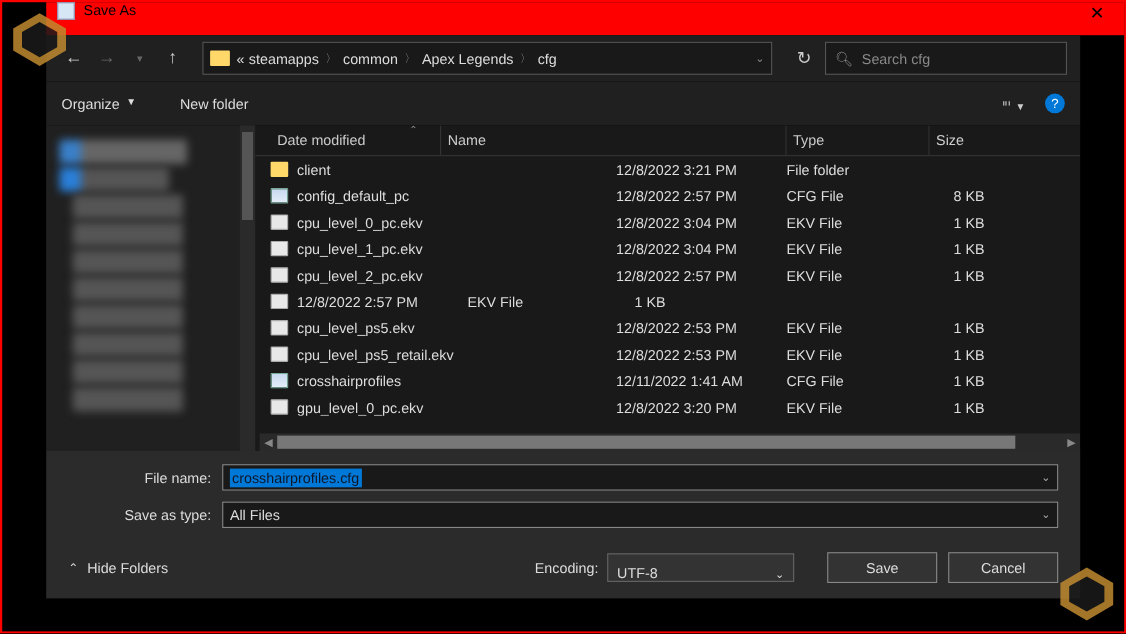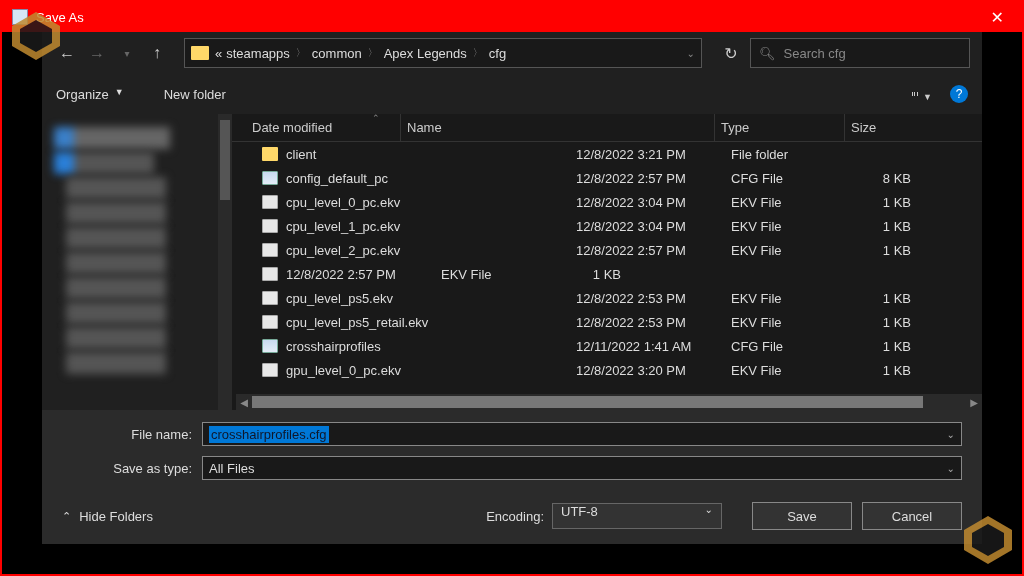--- a/index.html
+++ b/index.html
@@ -1,18 +1,18 @@
 <!DOCTYPE html>
 <html><head>
 <meta charset="utf-8">
 <style>
   * { margin: 0; padding: 0; box-sizing: border-box; font-family: "Segoe UI", sans-serif; }
   body { background: #000; width: 1024px; height: 576px; overflow: hidden; position: relative; }
   .frame { position: absolute; top: 0; left: 0; width: 1024px; height: 576px; border: 2px solid #ff0000; }
-  .titlebar { background: #ff0000; height: 30px; display: flex; align-items: center; padding: 0 10px; color: #ffffff; font-size: 13px; }
+  .titlebar { background: #ff0000; height: 30px; display: flex; padding: 0 10px; color: #000000; font-size: 13px; margin-left: 40px; }
   .titlebar .icon { width: 16px; height: 16px; background: #d6e6f5; border: 1px solid #88a; margin-right: 8px; }
   .titlebar .title { flex: 1; }
   .titlebar .close { font-size: 16px; cursor: pointer; padding: 0 8px; }
   .navrow { background: #202020; height: 42px; display: flex; align-items: center; padding: 0 12px; margin-left: 40px; margin-right: 40px; gap: 4px; }
   .navbtn { width: 26px; height: 26px; display: flex; align-items: center; justify-content: center; color: #ccc; font-size: 16px; cursor: pointer; }
   .navbtn.dis { color: #666; }
   .pathbox { flex: 1; height: 30px; border: 1px solid #555; background: #191919; display: flex; align-items: center; padding: 0 6px; color: #ddd; font-size: 13px; margin: 0 10px; }
   .pathbox .foldericon { width: 18px; height: 14px; background: #ffd869; margin-right: 6px; border-radius: 1px; }
   .pathbox .chev { color: #888; margin: 0 6px; font-size: 10px; }
   .pathbox .seg { cursor: pointer; }
@@ -32,21 +32,21 @@
   .sideitem { height: 22px; margin: 3px 6px; border-radius: 3px; filter: blur(4px); }
   .sideitem.star { background: linear-gradient(90deg,#3a7fc8 0%,#3a7fc8 12%,#666 12%,#666 70%,transparent 70%); }
   .sideitem.blue { background: linear-gradient(90deg,#2a7fd8 0%,#2a7fd8 12%,#555 12%,#555 60%,transparent 60%); }
   .sideitem.grey { background: linear-gradient(90deg,#555 0%,#555 12%,#555 12%,#555 65%,transparent 65%); margin-left: 18px; }
   .sidebar .vscroll { position: absolute; right: 0; top: 0; width: 14px; height: 100%; background: #2a2a2a; }
   .sidebar .vscroll .thumb { position: absolute; top: 6px; left: 2px; width: 10px; height: 80px; background: #555; }
   .filelist { flex: 1; display: flex; flex-direction: column; color: #ddd; font-size: 13px; overflow: hidden; }
   .colheader { display: flex; height: 28px; align-items: center; background: #191919; border-bottom: 1px solid #333; padding-left: 14px; position: relative; }
   .colheader .col { border-right: 1px solid #333; height: 100%; display: flex; align-items: center; padding-left: 6px; color: #ccc; }
   .colheader .sortind { position: absolute; left: 140px; top: -1px; font-size: 9px; color: #888; }
-  .rows { flex: 1; overflow: hidden; padding-left: 16px; }
+  .rows { flex: 1; overflow: hidden; }
   .row { display: flex; height: 24px; align-items: center; padding-left: 14px; }
   .row .ficon { width: 16px; height: 14px; margin-right: 8px; flex-shrink: 0; }
   .row .ficon.folder { background: #ffd869; border-radius: 1px; }
   .row .ficon.file { background: #e8e8e8; border: 1px solid #aaa; border-radius: 1px; }
   .row .ficon.cfg { background: linear-gradient(#c7d9ef,#e3ecf7); border: 1px solid #7a9; border-radius: 1px; }
   .row .fname { width: 290px; white-space: nowrap; overflow: hidden; }
   .row .fdate { width: 155px; }
   .row .ftype { width: 130px; }
   .row .fsize { width: 50px; text-align: right; }
   .hscroll { height: 16px; background: #2a2a2a; display: flex; align-items: center; position: relative; margin-left: 4px; }
@@ -57,21 +57,21 @@
   .formrow { display: flex; align-items: center; margin-bottom: 10px; }
   .formrow .lbl { width: 140px; text-align: right; padding-right: 10px; }
   .formrow .field { flex: 1; height: 24px; border: 1px solid #888; background: #191919; display: flex; align-items: center; padding: 0 6px; position: relative; }
   .formrow .field .val { flex: 1; }
   .formrow .field .val.sel { background: #0078d7; color: #0f172a; padding: 1px 2px; display: inline; }
   .formrow .field .dd { color: #aaa; font-size: 10px; cursor: pointer; }
   .actionrow { display: flex; align-items: center; margin-top: 22px; }
   .actionrow .hide { display: flex; align-items: center; gap: 8px; cursor: pointer; }
   .actionrow .aspacer { flex: 1; }
   .actionrow .enclbl { margin-right: 8px; }
-  .actionrow .encsel { width: 170px; height: 26px; border: 1px solid #666; background: #333; display: flex; align-items: flex-start; padding: 0 8px; margin-right: 20px; cursor: pointer; }
+  .actionrow .encsel { width: 170px; height: 26px; border: 1px solid #666; background: #333; display: flex; align-items: flex-end; padding: 0 8px; margin-right: 20px; cursor: pointer; }
   .actionrow .encsel .ev { flex: 1; }
   .actionrow .btn { width: 100px; height: 28px; border: 1px solid #888; background: #333; display: flex; align-items: center; justify-content: center; margin-left: 10px; cursor: pointer; }
   .logo { position: absolute; width: 60px; height: 60px; }
   .logo.tl { top: 4px; left: 4px; }
   .logo.br { bottom: 4px; right: 4px; }
   .logo svg { width: 100%; height: 100%; }
   .col.cname{width:314px}.col.cdate{width:155px}.col.ctype{width:130px}.col.csize{width:60px;border-right:none}
 </style>
 </head>
 <body>

